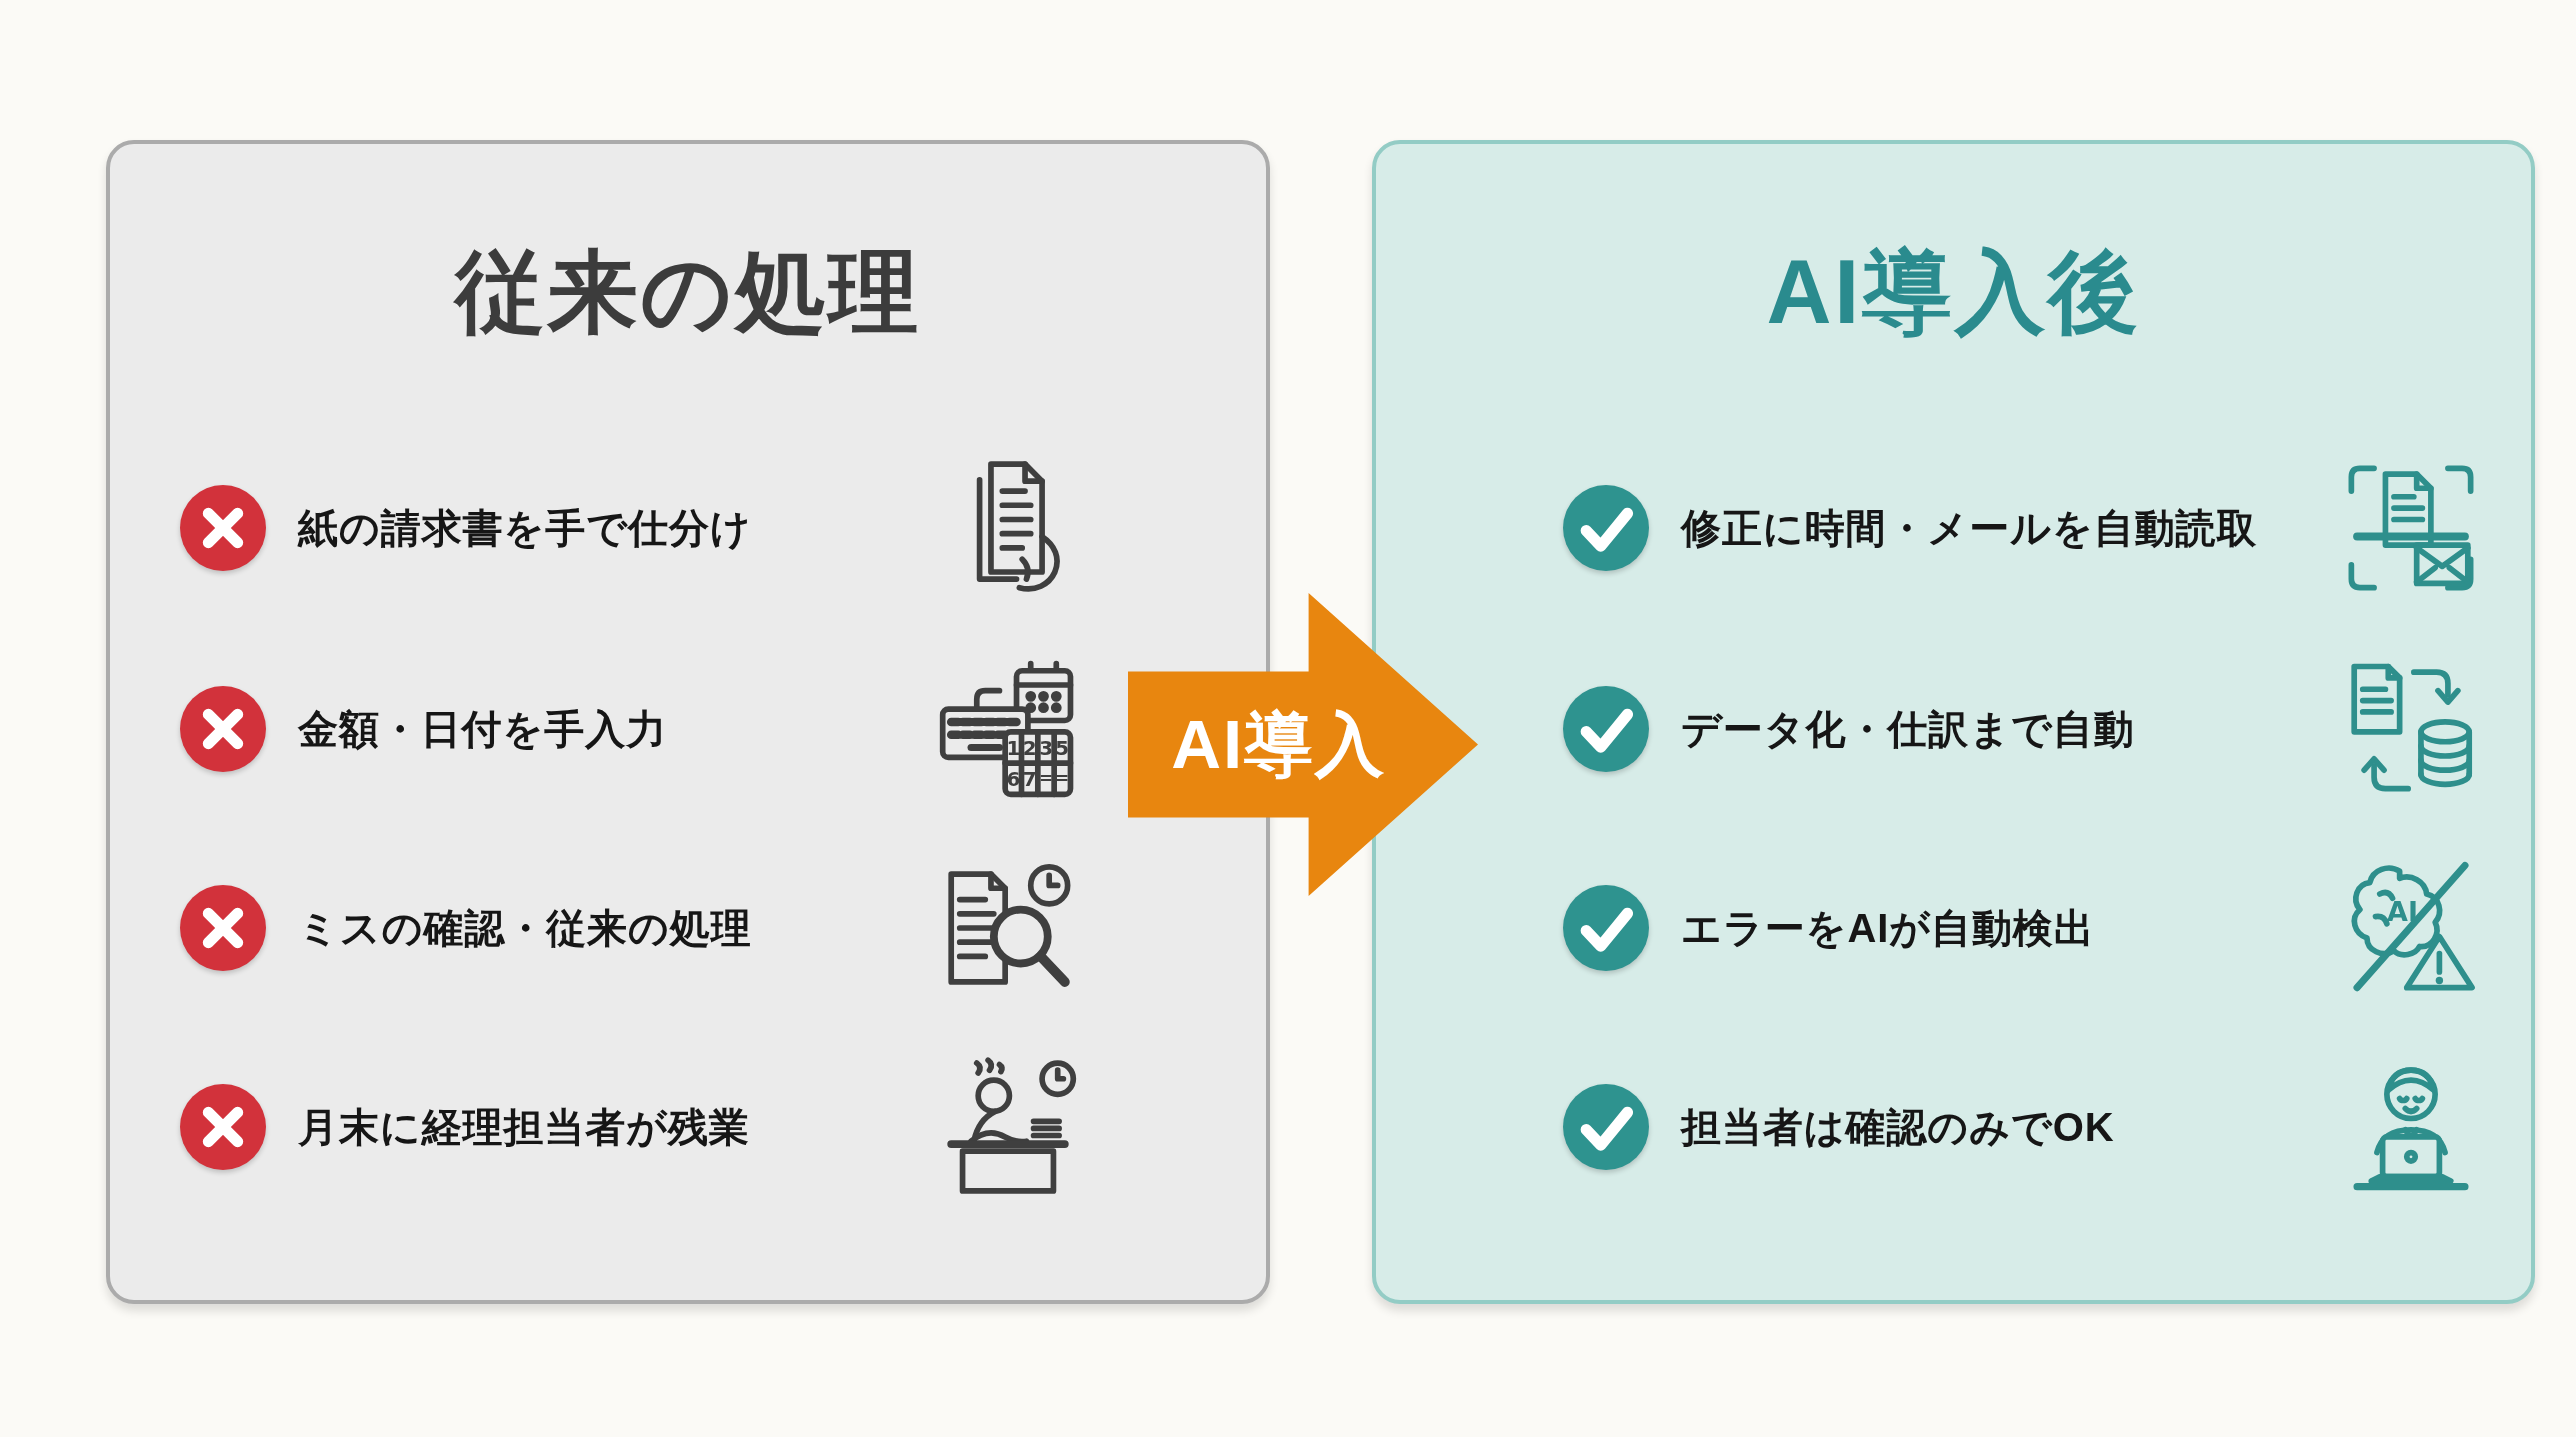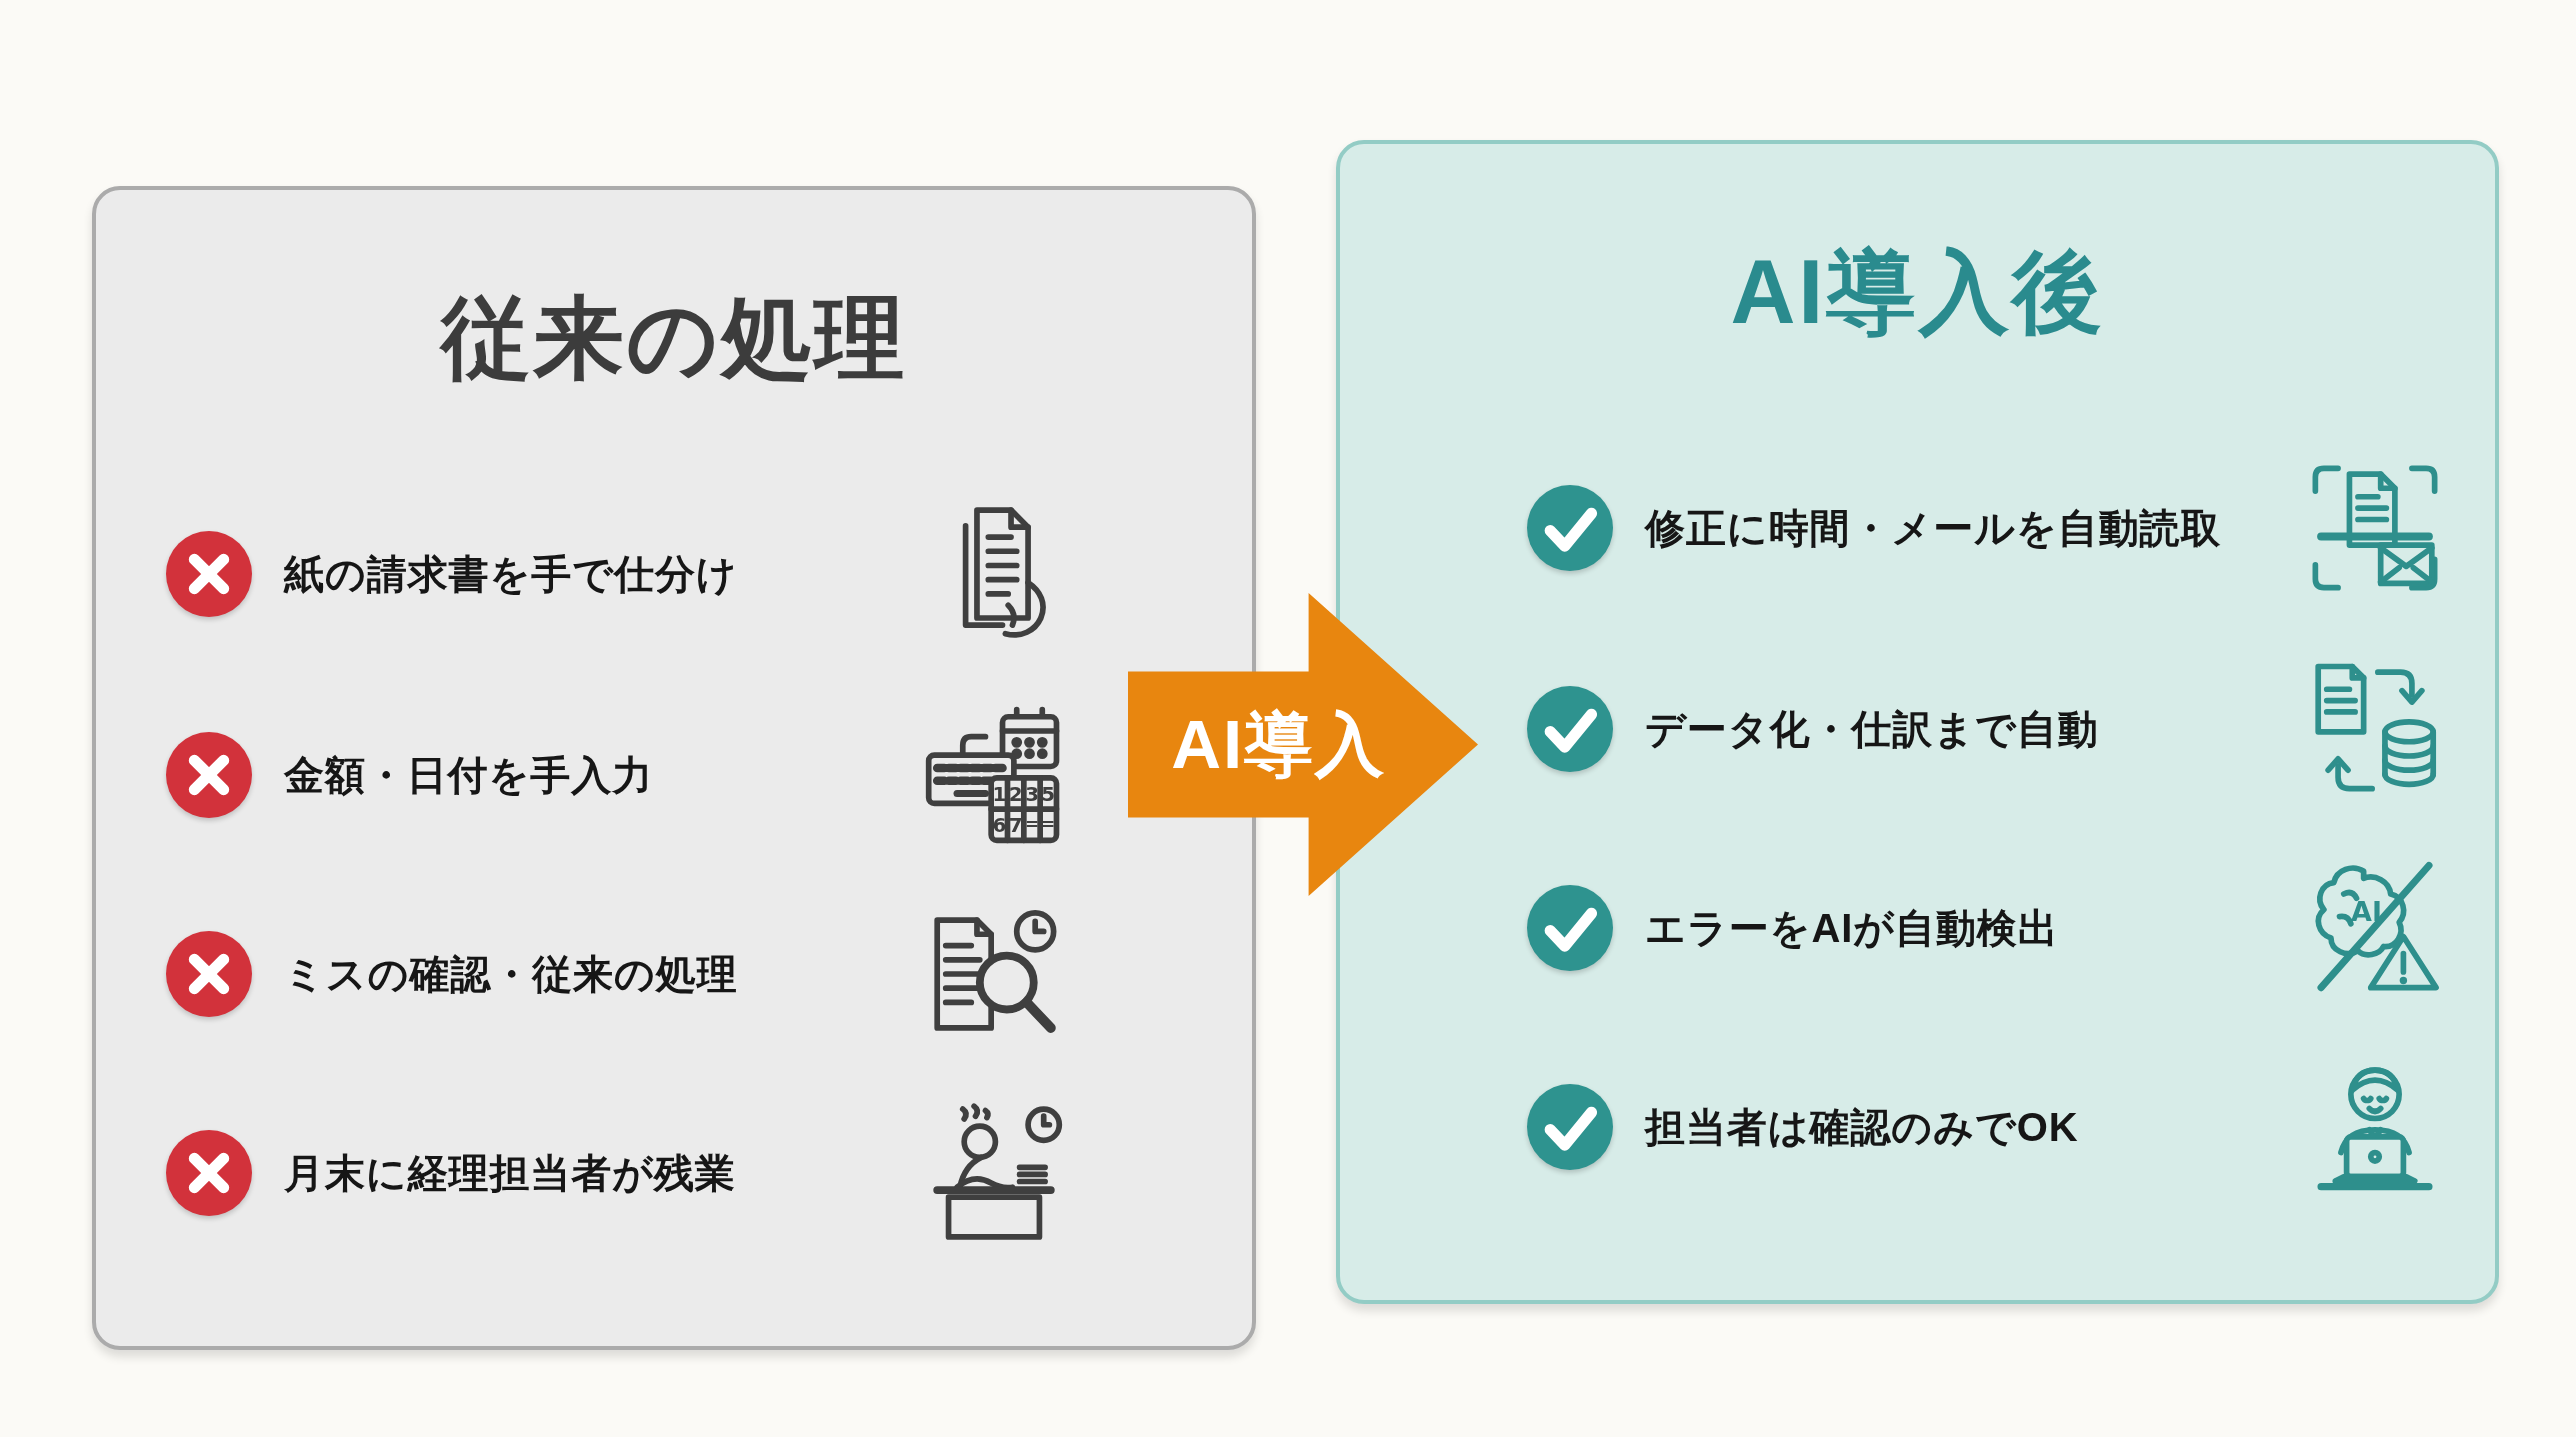--- a/index.html
+++ b/index.html
@@ -6,22 +6,22 @@
   #stage{
     position:relative;width:2576px;height:1438px;overflow:hidden;
     background:var(--page-bg,#FBFAF6);
     font-family:"Liberation Sans","DejaVu Sans",sans-serif;
   }
   .panel{
     position:absolute;top:140px;height:1164px;border-radius:28px;
     border:4.7px solid;box-sizing:border-box;
     box-shadow:0 6.6px 9.4px rgba(0,0,0,0.12);
   }
-  .panel.left{left:92px;width:1164px;background:var(--left-bg,#EBEBEB);border-color:var(--left-border,#ABABAB);margin-top:46px;}
-  .panel.right{left:1336px;width:1163px;background:var(--right-bg,#D7ECE8);border-color:var(--right-border,#93CCC5);}
+  .panel.left{left:106px;width:1164px;background:var(--left-bg,#EBEBEB);border-color:var(--left-border,#ABABAB);}
+  .panel.right{left:1372px;width:1163px;background:var(--right-bg,#D7ECE8);border-color:var(--right-border,#93CCC5);}
   .title{
     position:absolute;top:103px;left:0;right:0;text-align:center;
     font-size:90px;font-weight:800;letter-spacing:2.8px;line-height:1;margin:0;
   }
   .panel.left  .title{color:var(--title-gray,#3C3C3C);}
   .panel.right .title{color:var(--teal-title,#2A8B8E);}
   .row{position:absolute;left:0;right:0;height:178px;display:flex;align-items:center;}
   .panel.left  .row{padding-left:70px;}
   .panel.right .row{padding-left:187px;}
   .row1{top:295px}.row2{top:496px}.row3{top:695px}.row4{top:894px}

